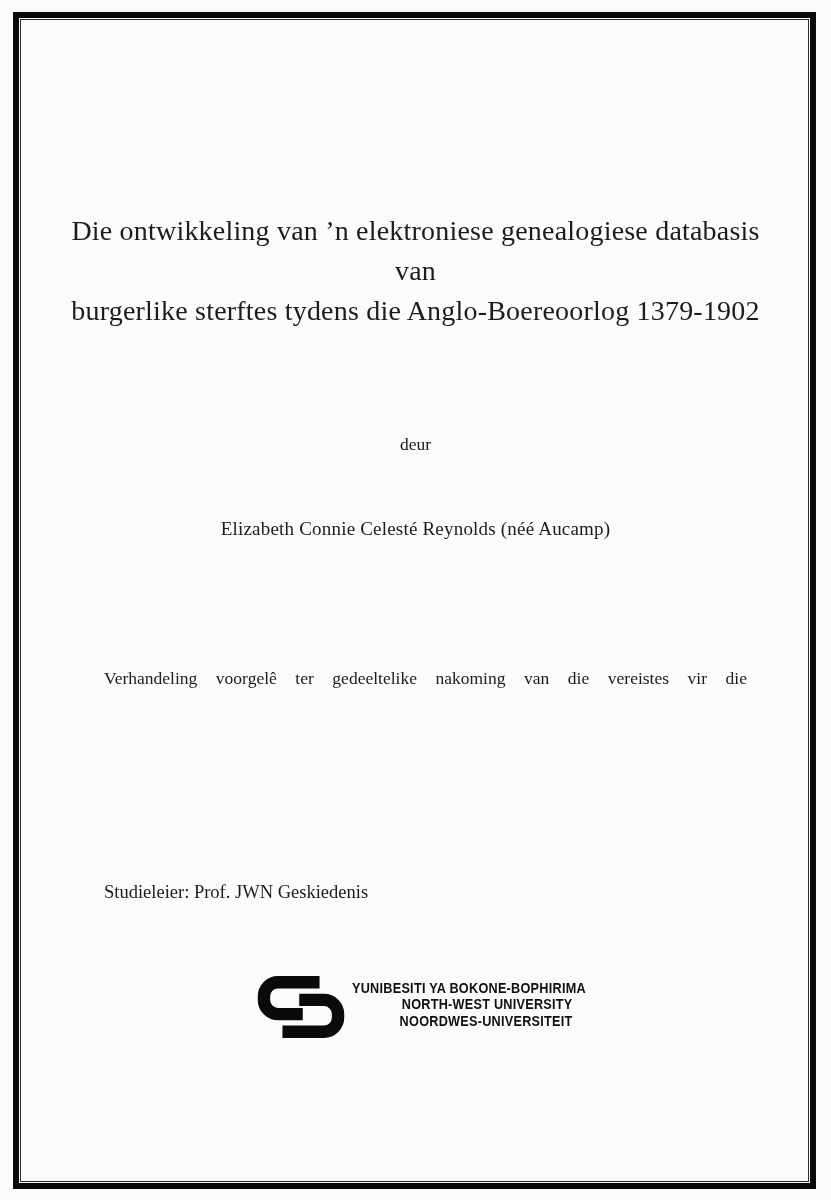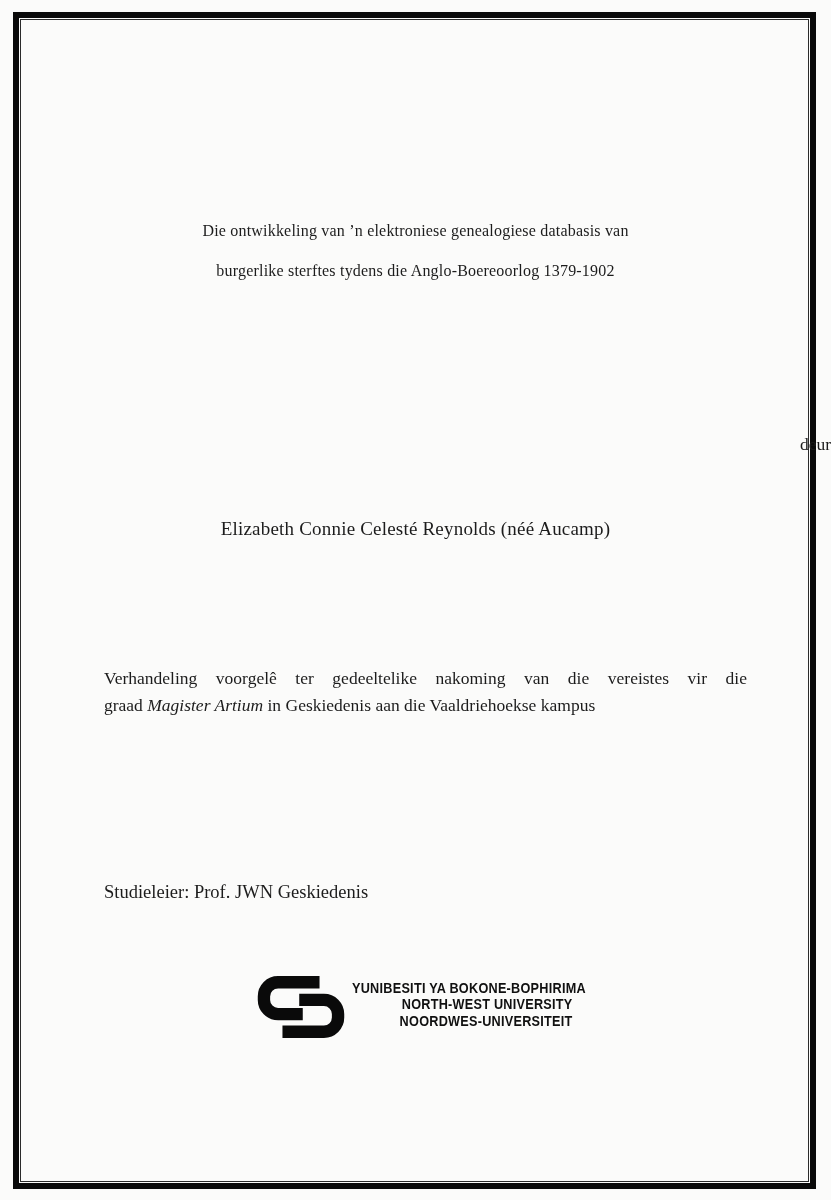--- a/index.html
+++ b/index.html
@@ -28,30 +28,30 @@
     position: absolute;
     inset: 1px;
     border: 1px solid #2b2b2b;
   }
   .title-block {
     position: absolute;
     top: 211px;
     left: 70px;
     right: 70px;
     text-align: center;
-    font-size: 16px;
+    font-size: 28px;
     line-height: 40px;
     letter-spacing: 0.2px;
   }
   .byline {
     position: absolute;
     top: 434px;
     left: 0;
     right: 0;
-    text-align: right;
+    text-align: center;
     font-size: 17.5px;
   }
   .author {
     position: absolute;
     top: 518px;
     left: 0;
     right: 0;
     text-align: center;
     font-size: 19px;
     letter-spacing: 0.2px;
@@ -122,21 +122,20 @@
     <div>Die ontwikkeling van ’n elektroniese genealogiese databasis van</div>
     <div>burgerlike sterftes tydens die Anglo-Boereoorlog 1379-1902</div>
   </div>
 
   <div class="byline">deur</div>
 
   <div class="author">Elizabeth Connie Celesté Reynolds (néé Aucamp)</div>
 
   <div class="statement">
     <div class="justify-line">Verhandeling voorgelê ter gedeeltelike nakoming van die vereistes vir die</div>
-    <div><span>graad </span><span class="italic">Magister Artium</span><span> in Geskiedenis aan die Vaaldriehoekse kampus</span></div>
   </div>
 
   <div class="supervisor-block">
     <div>Studieleier: Prof. JWN Geskiedenis</div>
   </div>
 
   <div class="logo-mark">
     <svg viewBox="0 0 102 74" xmlns="http://www.w3.org/2000/svg" aria-hidden="true">
       <g fill="none" stroke="#0a0a0a" stroke-width="14" stroke-linecap="butt">
         <path d="M 72 9 L 25 9 A 16 16 0 0 0 9 25 L 9 29 A 16 16 0 0 0 25 45 L 53 45"></path>

